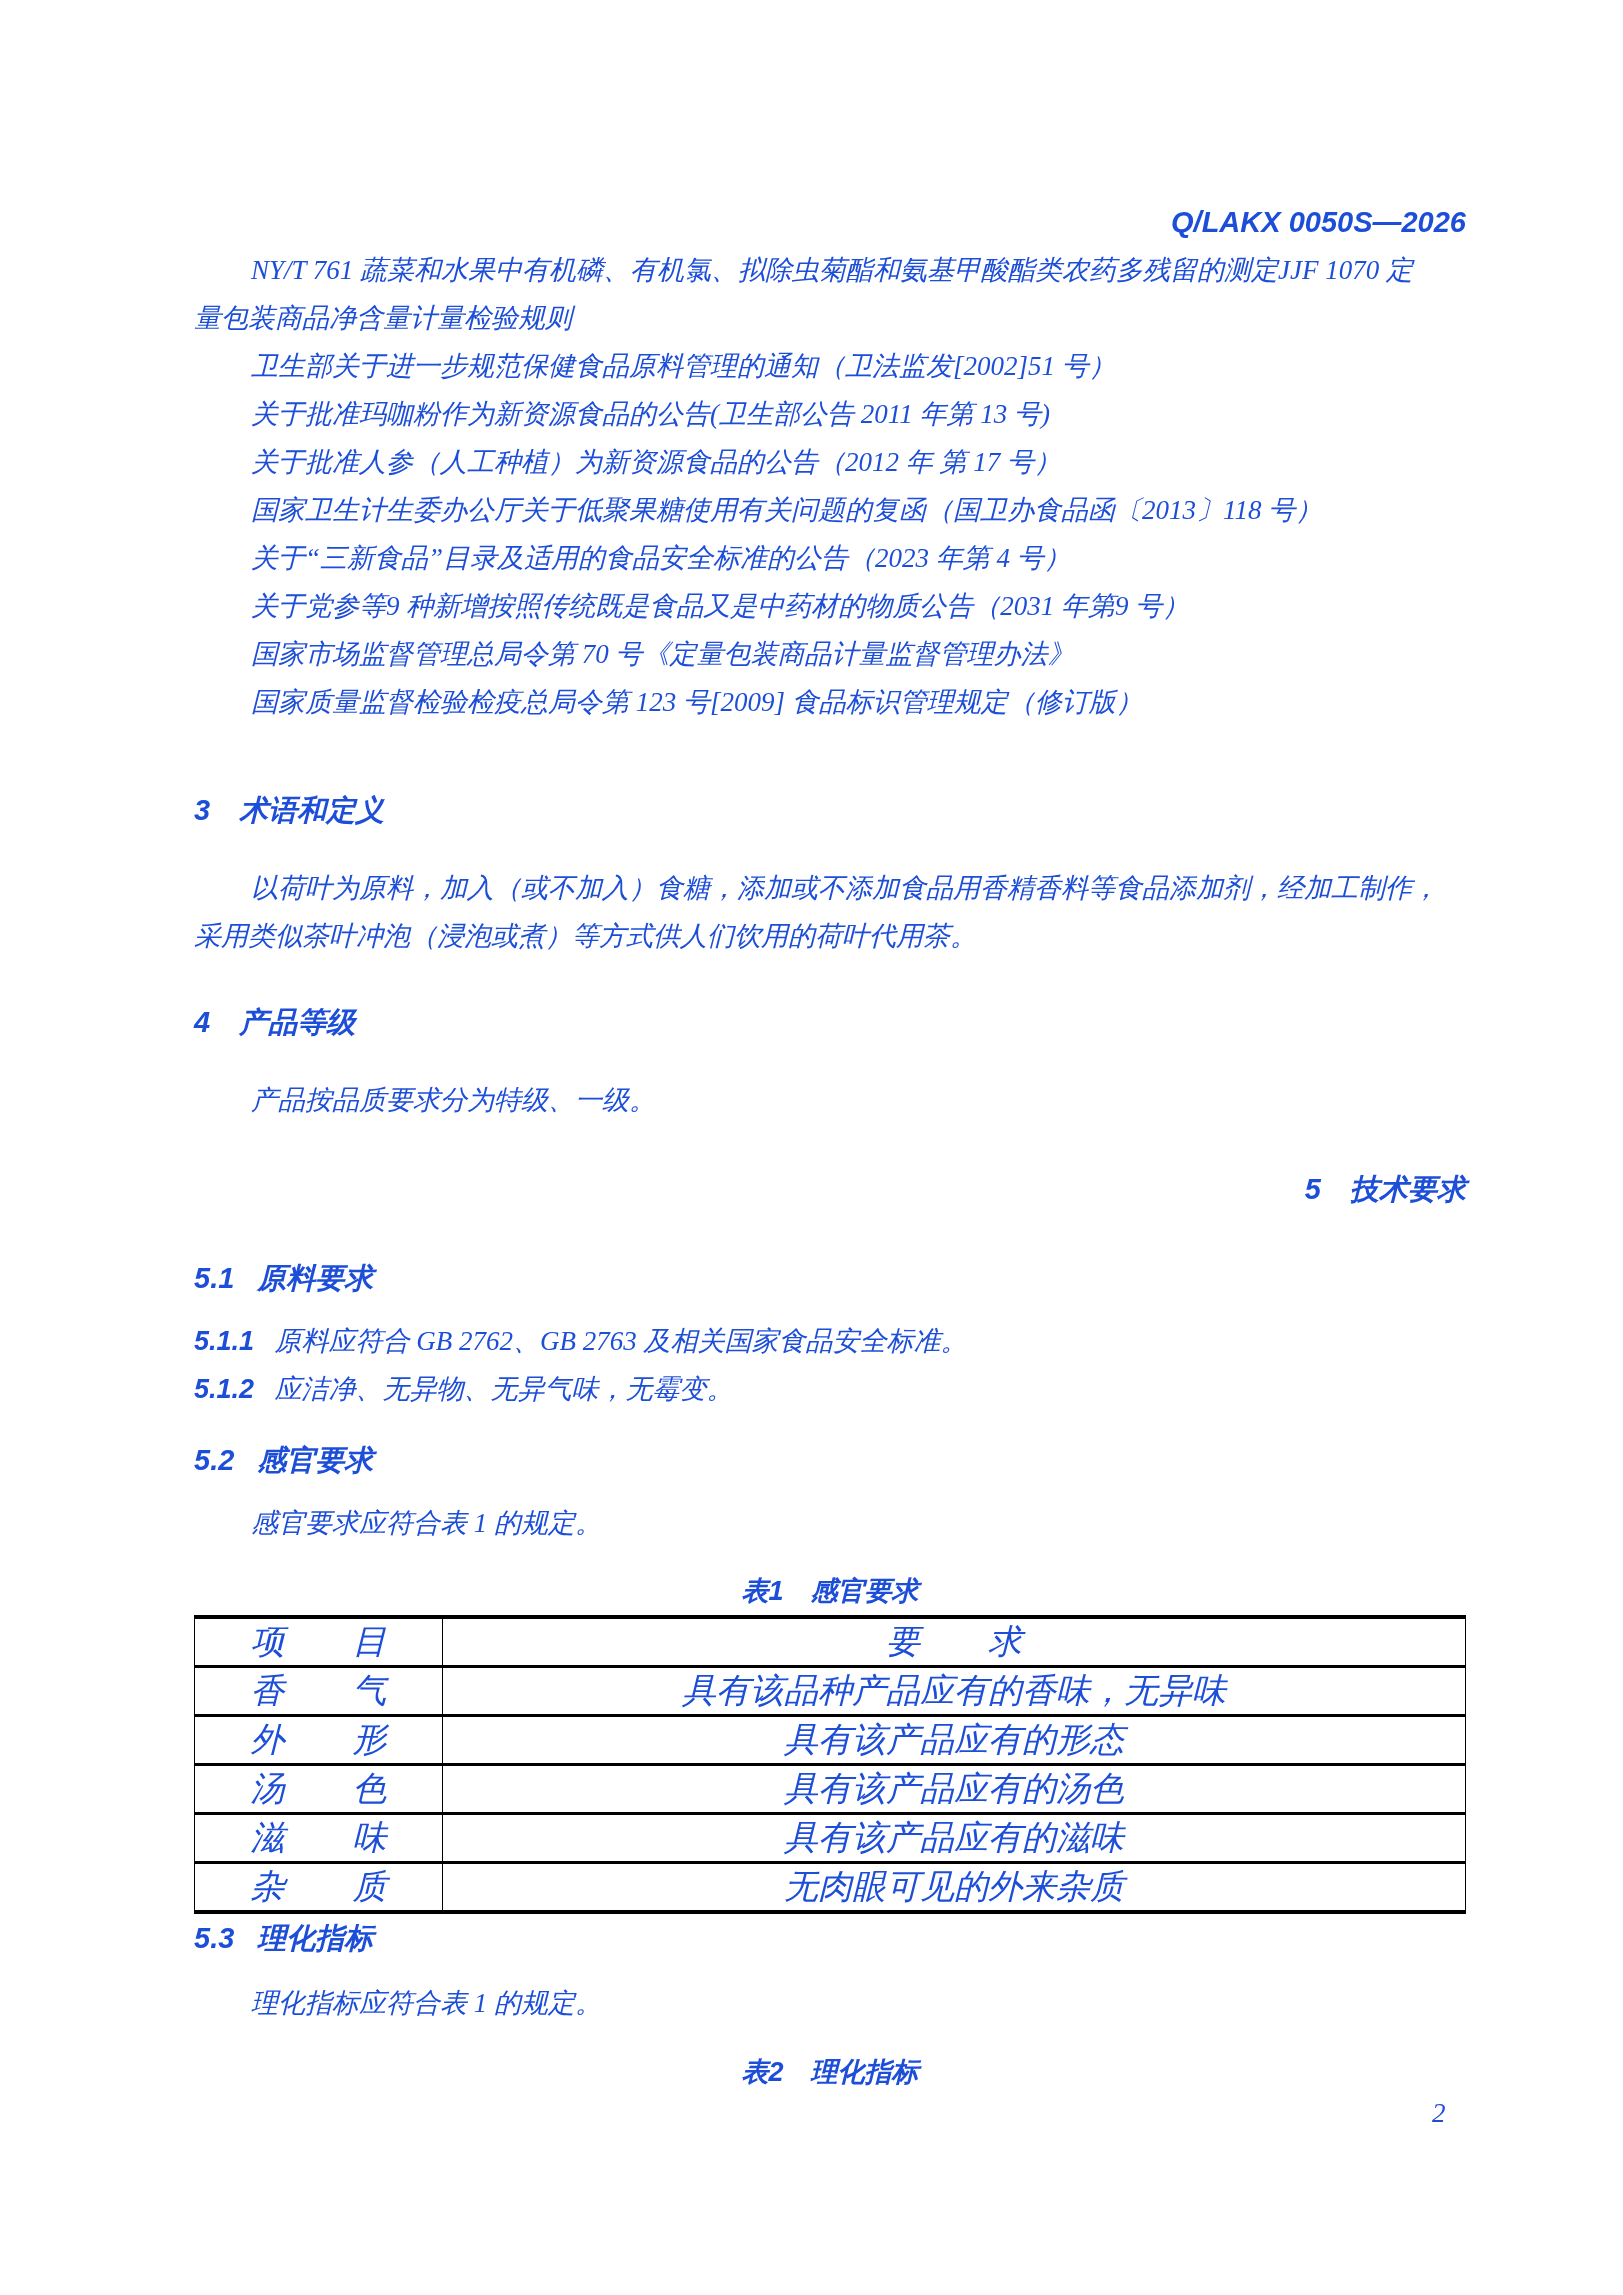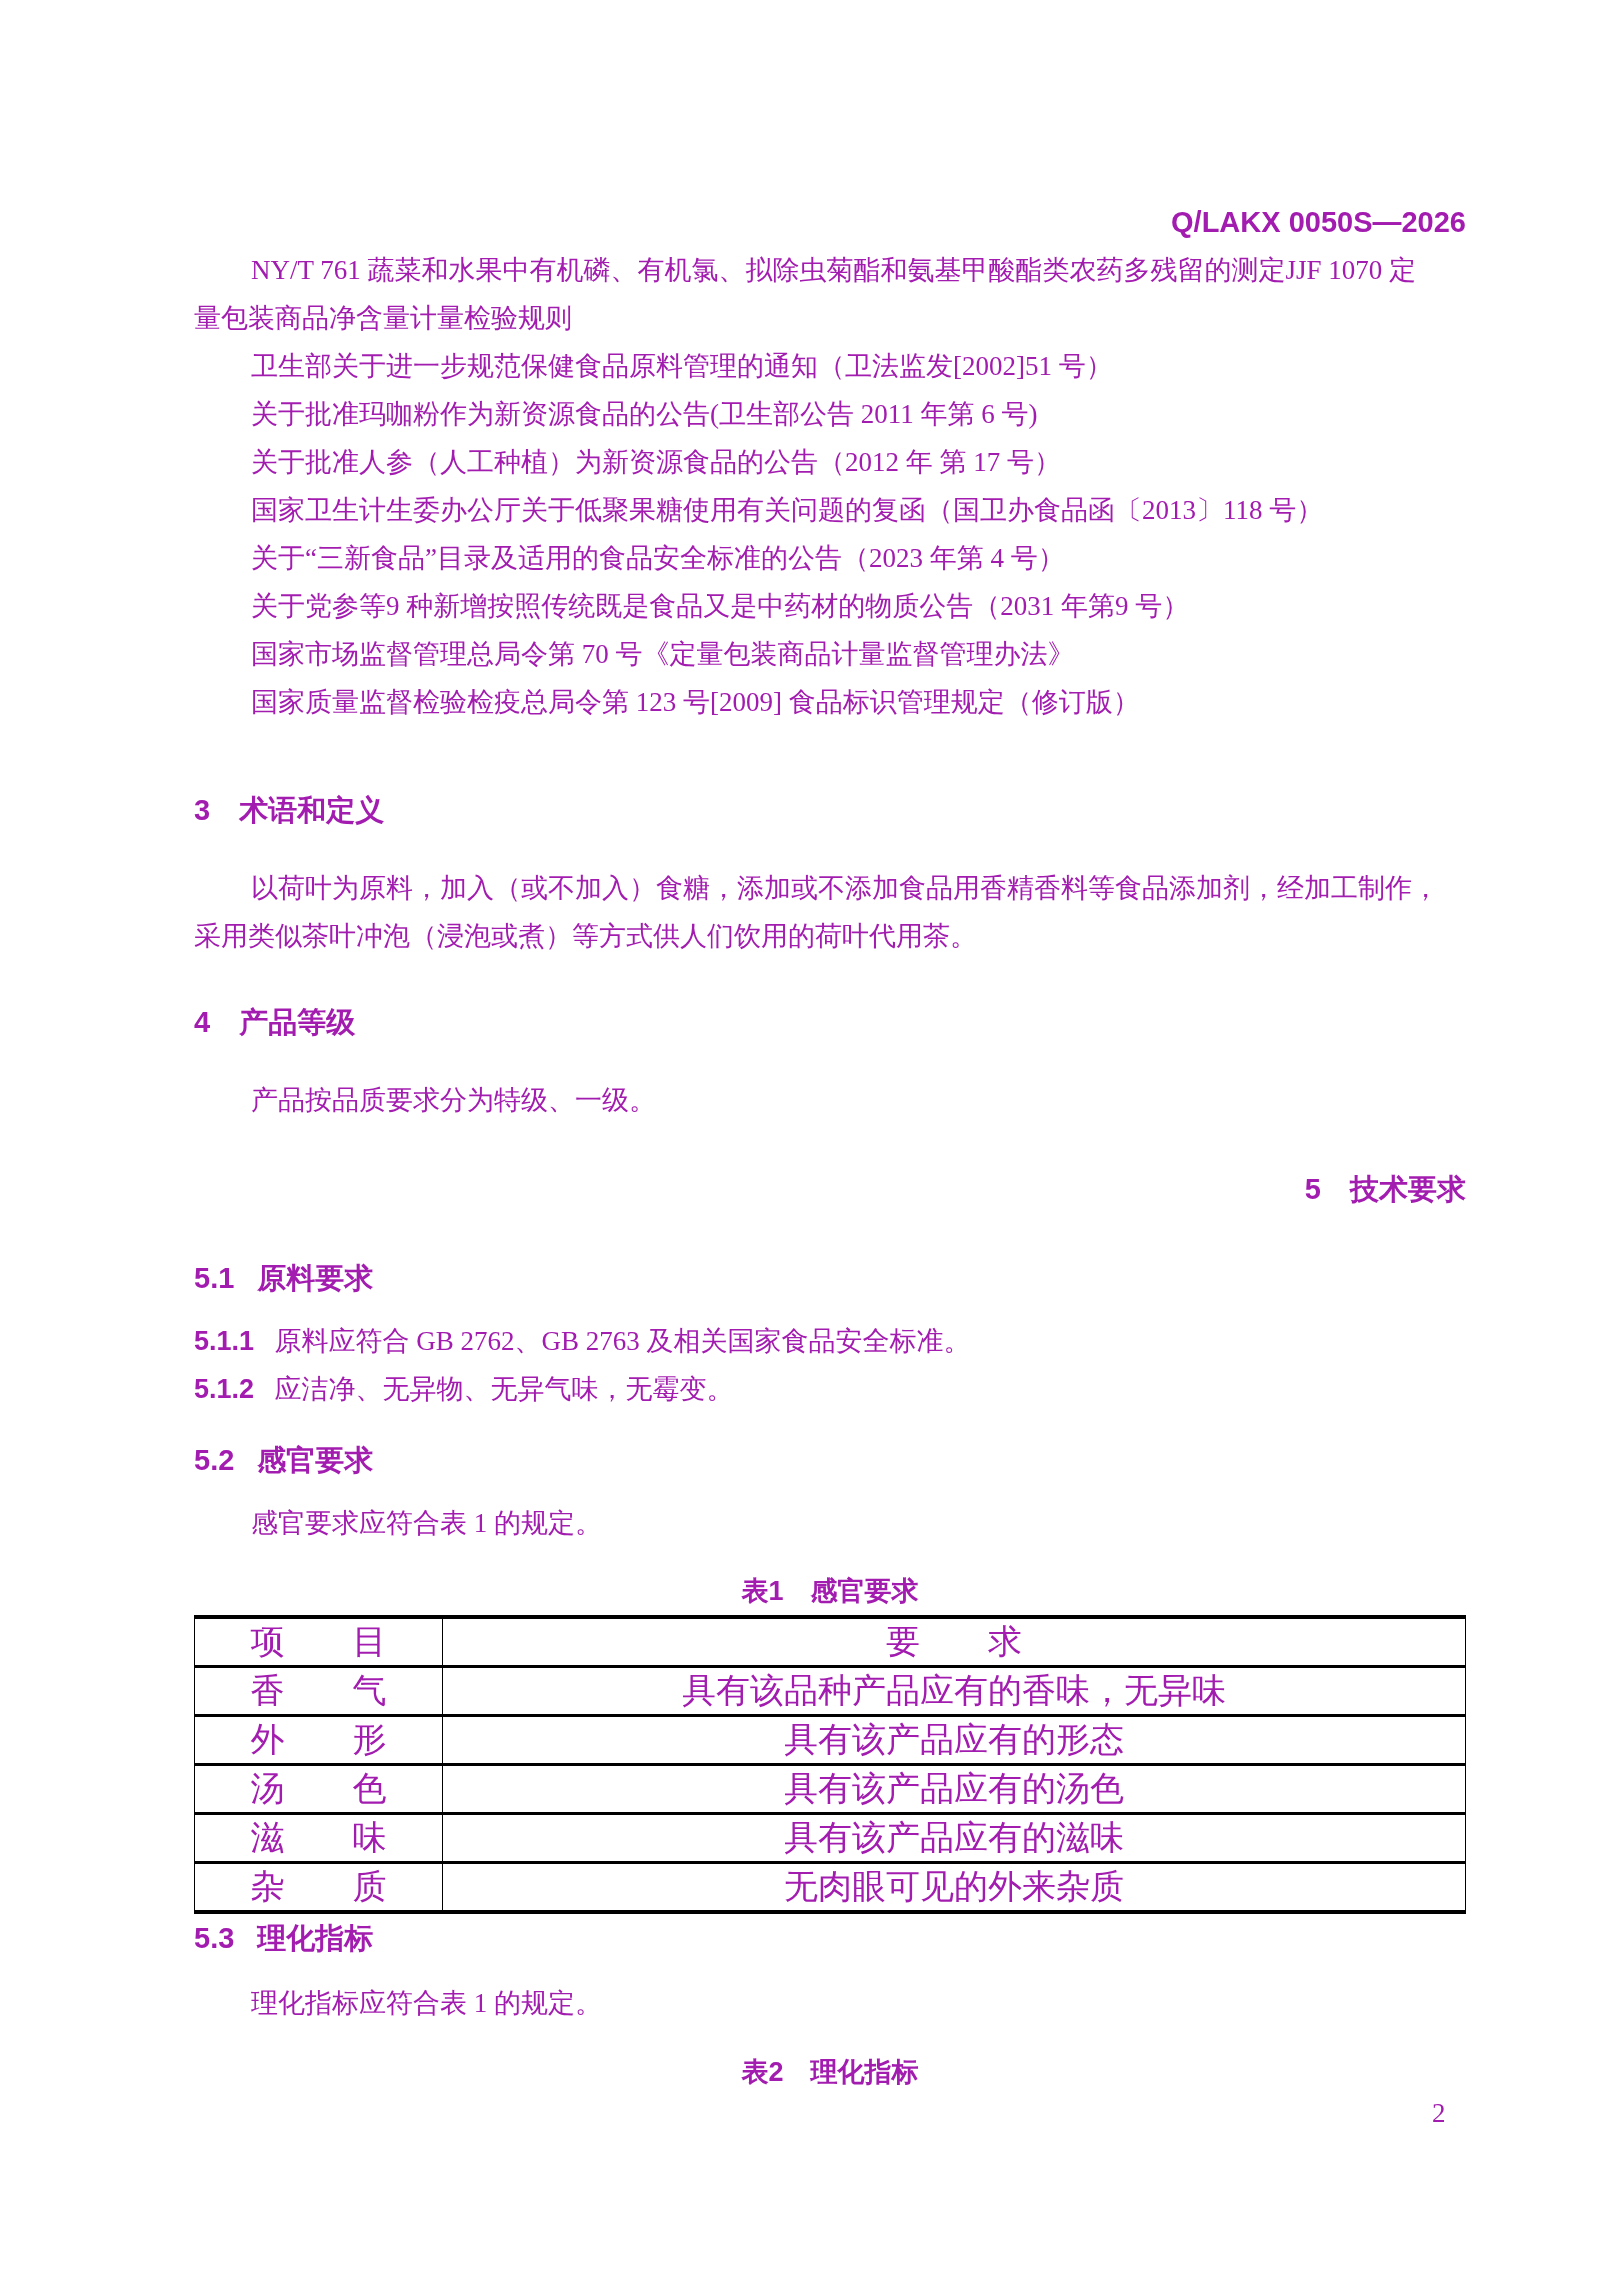--- a/index.html
+++ b/index.html
@@ -5,22 +5,23 @@
   html,body{margin:0;padding:0;background:#ffffff;}
   .page{
     position:relative;
     width:1623px;
     height:2295px;
     box-sizing:border-box;
     background:#ffffff;
     padding:205px 157px 0 194px;
     font-family:"Liberation Serif","DejaVu Serif",serif;
     font-size:27px;
-    color:#a21caf;
+    color:#1d4ed8;
     overflow:hidden;
+    font-style:italic;
   }
   .doc-header{
     font-family:"Liberation Sans","DejaVu Sans",sans-serif;
     font-weight:bold;
     font-size:29px;
     line-height:34px;
     text-align:right;
   }
   .body-line{line-height:48px;}
   .indent{text-indent:57px;}
@@ -91,21 +92,21 @@
 <body>
 
 <div class="page">
 
   <div class="doc-header">Q/LAKX 0050S—2026</div>
 
   <div class="block-refs">
     <div class="body-line indent">NY/T 761 蔬菜和水果中有机磷、有机氯、拟除虫菊酯和氨基甲酸酯类农药多残留的测定JJF 1070 定</div>
     <div class="body-line">量包装商品净含量计量检验规则</div>
     <div class="body-line indent">卫生部关于进一步规范保健食品原料管理的通知（卫法监发[2002]51 号）</div>
-    <div class="body-line indent">关于批准玛咖粉作为新资源食品的公告(卫生部公告 2011 年第 6 号)</div>
+    <div class="body-line indent">关于批准玛咖粉作为新资源食品的公告(卫生部公告 2011 年第 13 号)</div>
     <div class="body-line indent">关于批准人参（人工种植）为新资源食品的公告（2012 年 第 17 号）</div>
     <div class="body-line indent">国家卫生计生委办公厅关于低聚果糖使用有关问题的复函（国卫办食品函〔2013〕118 号）</div>
     <div class="body-line indent">关于“三新食品”目录及适用的食品安全标准的公告（2023 年第 4 号）</div>
     <div class="body-line indent">关于党参等9 种新增按照传统既是食品又是中药材的物质公告（2031 年第9 号）</div>
     <div class="body-line indent">国家市场监督管理总局令第 70 号《定量包装商品计量监督管理办法》</div>
     <div class="body-line indent">国家质量监督检验检疫总局令第 123 号[2009] 食品标识管理规定（修订版）</div>
   </div>
 
   <div class="h-sec m3">
     <span class="sec-num">3</span><span>术语和定义</span>

